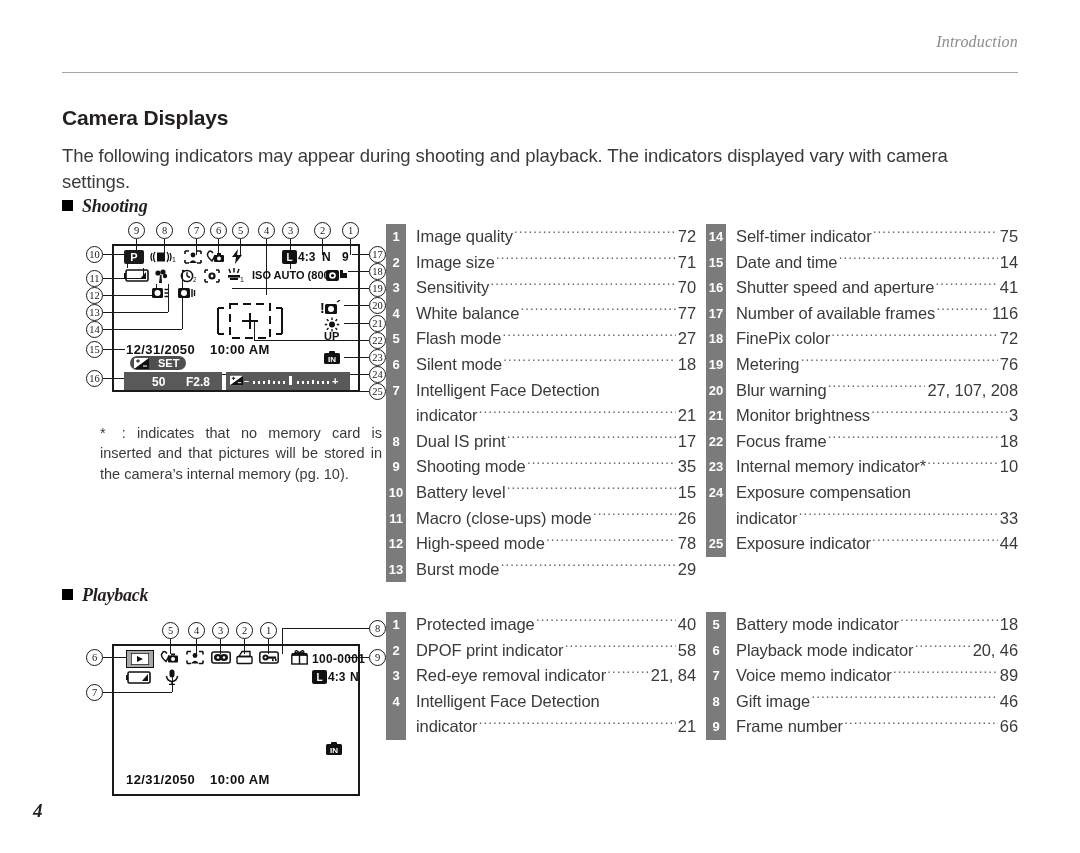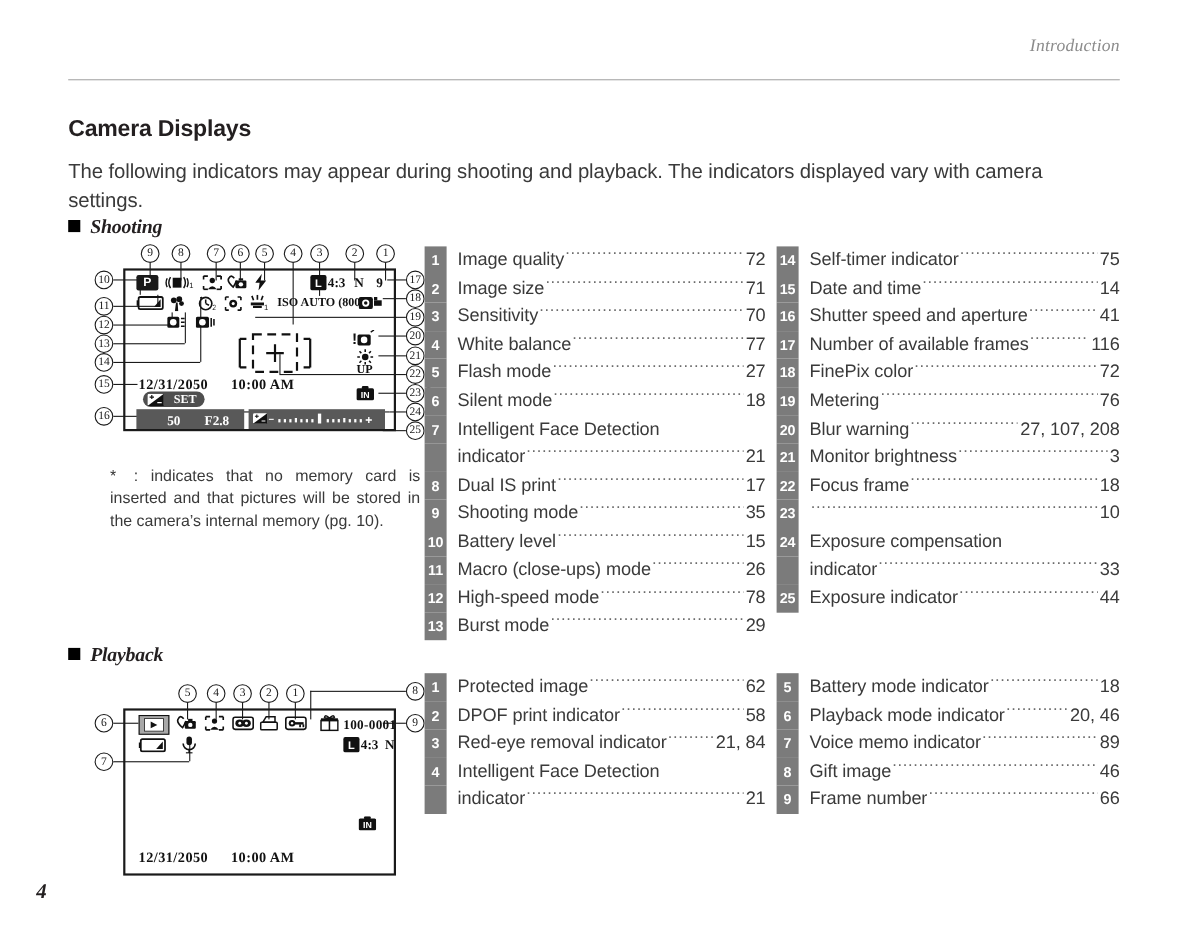--- a/index.html
+++ b/index.html
@@ -77,21 +77,21 @@
 
   
   .ico { position:absolute; color:#111; }
 
   .blkbox {
     background:#1a1a1a; color:#fff;
     font-weight:bold; text-align:center;
     font-family:"Liberation Sans", sans-serif;
   }
   .lcdtxt {
-    position:absolute; font-family:Liberation Serif, serif;
+    position:absolute; font-family:Liberation Sans, sans-serif;
     font-weight:bold; color:#111;
   }
 
   
   .footnote {
     position:absolute; left:100px; top:408px; width:282px;
     font-size:14.5px; line-height:20.5px; color:#3a3a3a;
     text-align:justify;
   }
   .footnote .star { margin-right:16px; }
@@ -584,20 +584,21 @@
       <div class="num">22</div>
       <div class="entry">
         <span class="lbl">Focus frame</span>
         <span class="dots"></span>
         <span class="pg">18</span>
       </div>
     </div>
     <div class="row">
       <div class="num">23</div>
       <div class="entry">
+        <span class="lbl">Internal memory indicator*</span>
         <span class="dots"></span>
         <span class="pg">10</span>
       </div>
     </div>
     <div class="row">
       <div class="num">24</div>
       <div class="entry nodots">
         <span class="lbl">Exposure compensation</span>
         <span class="dots"></span>
         <span class="pg"></span>
@@ -728,21 +729,21 @@
   <div class="lcdtxt" style="left:40px; top:160px; font-size:13px; letter-spacing:.4px;">12/31/2050</div>
   <div class="lcdtxt" style="left:124px; top:160px; font-size:13px; letter-spacing:.4px;">10:00 AM</div>
 </div>
 
 <div class="reflist" id="play-list-left" style="left:386px; top:612px; width:310px;">
     <div class="row">
       <div class="num">1</div>
       <div class="entry">
         <span class="lbl">Protected image</span>
         <span class="dots"></span>
-        <span class="pg">62</span>
+        <span class="pg">40</span>
       </div>
     </div>
     <div class="row">
       <div class="num">2</div>
       <div class="entry">
         <span class="lbl">DPOF print indicator</span>
         <span class="dots"></span>
         <span class="pg">58</span>
       </div>
     </div>

